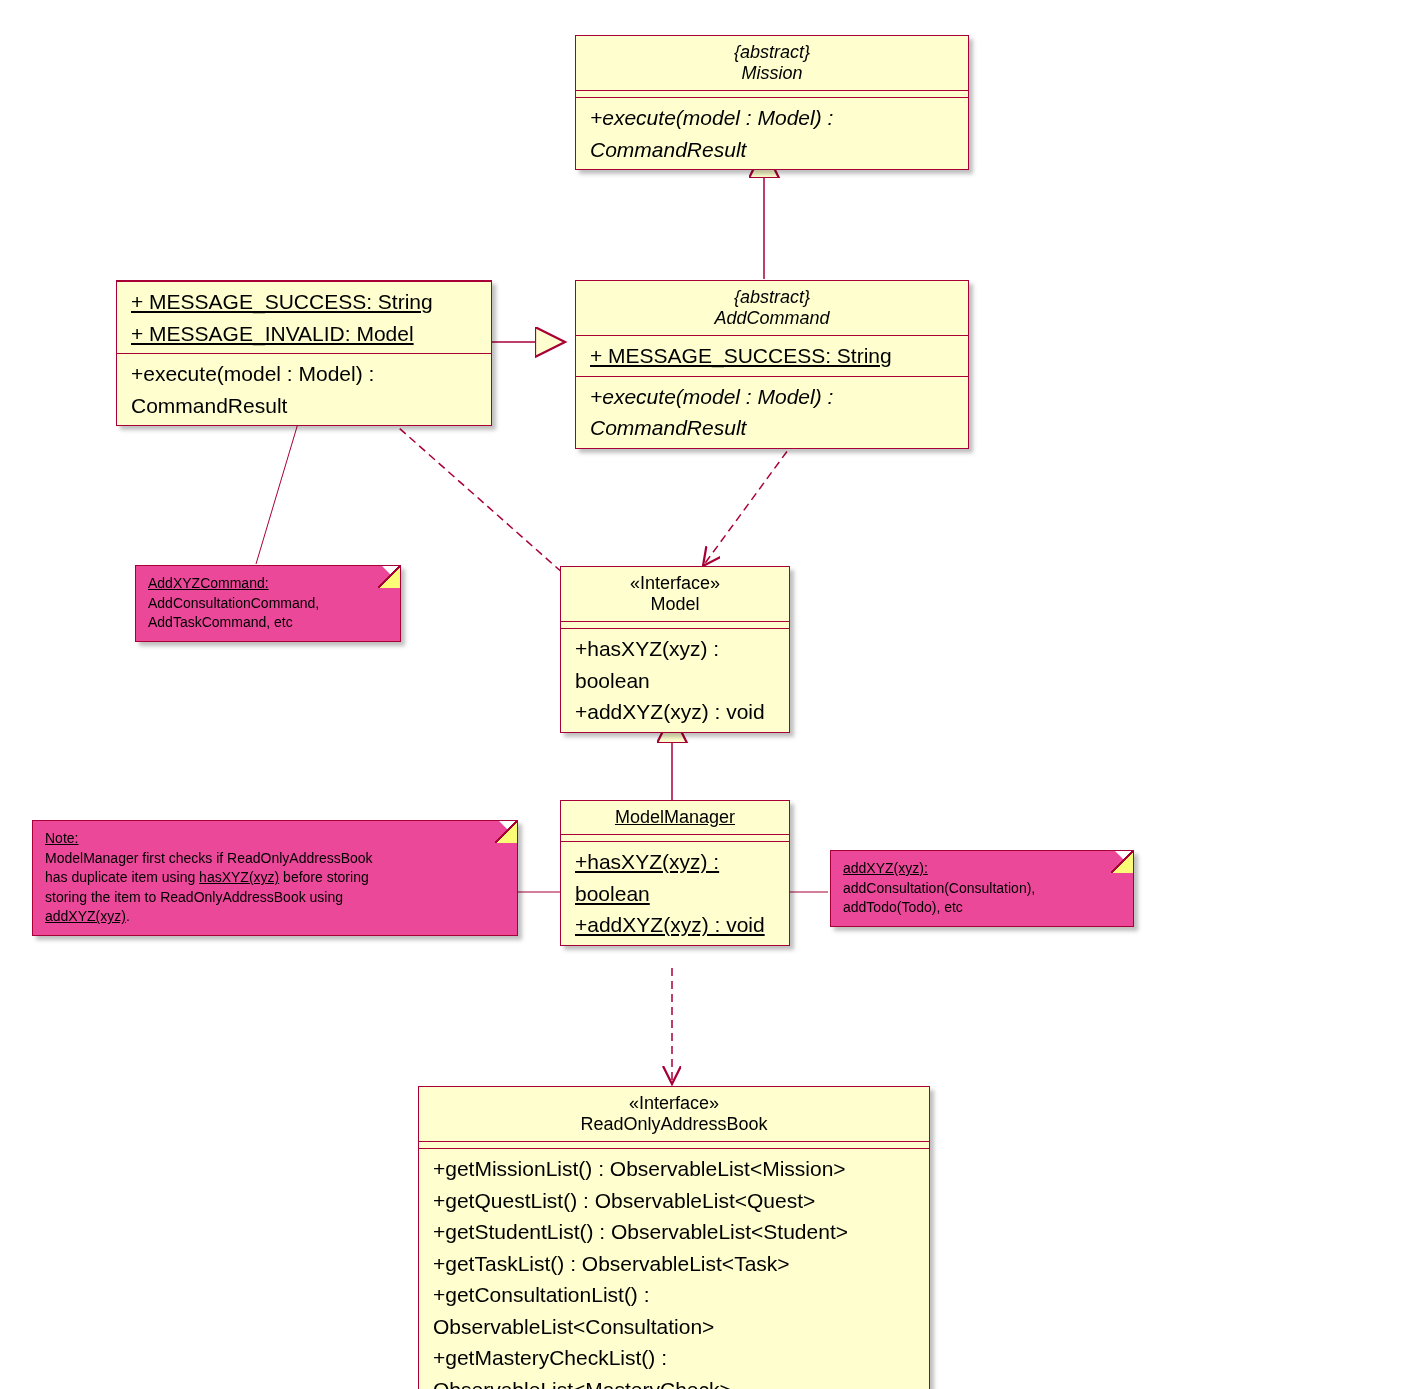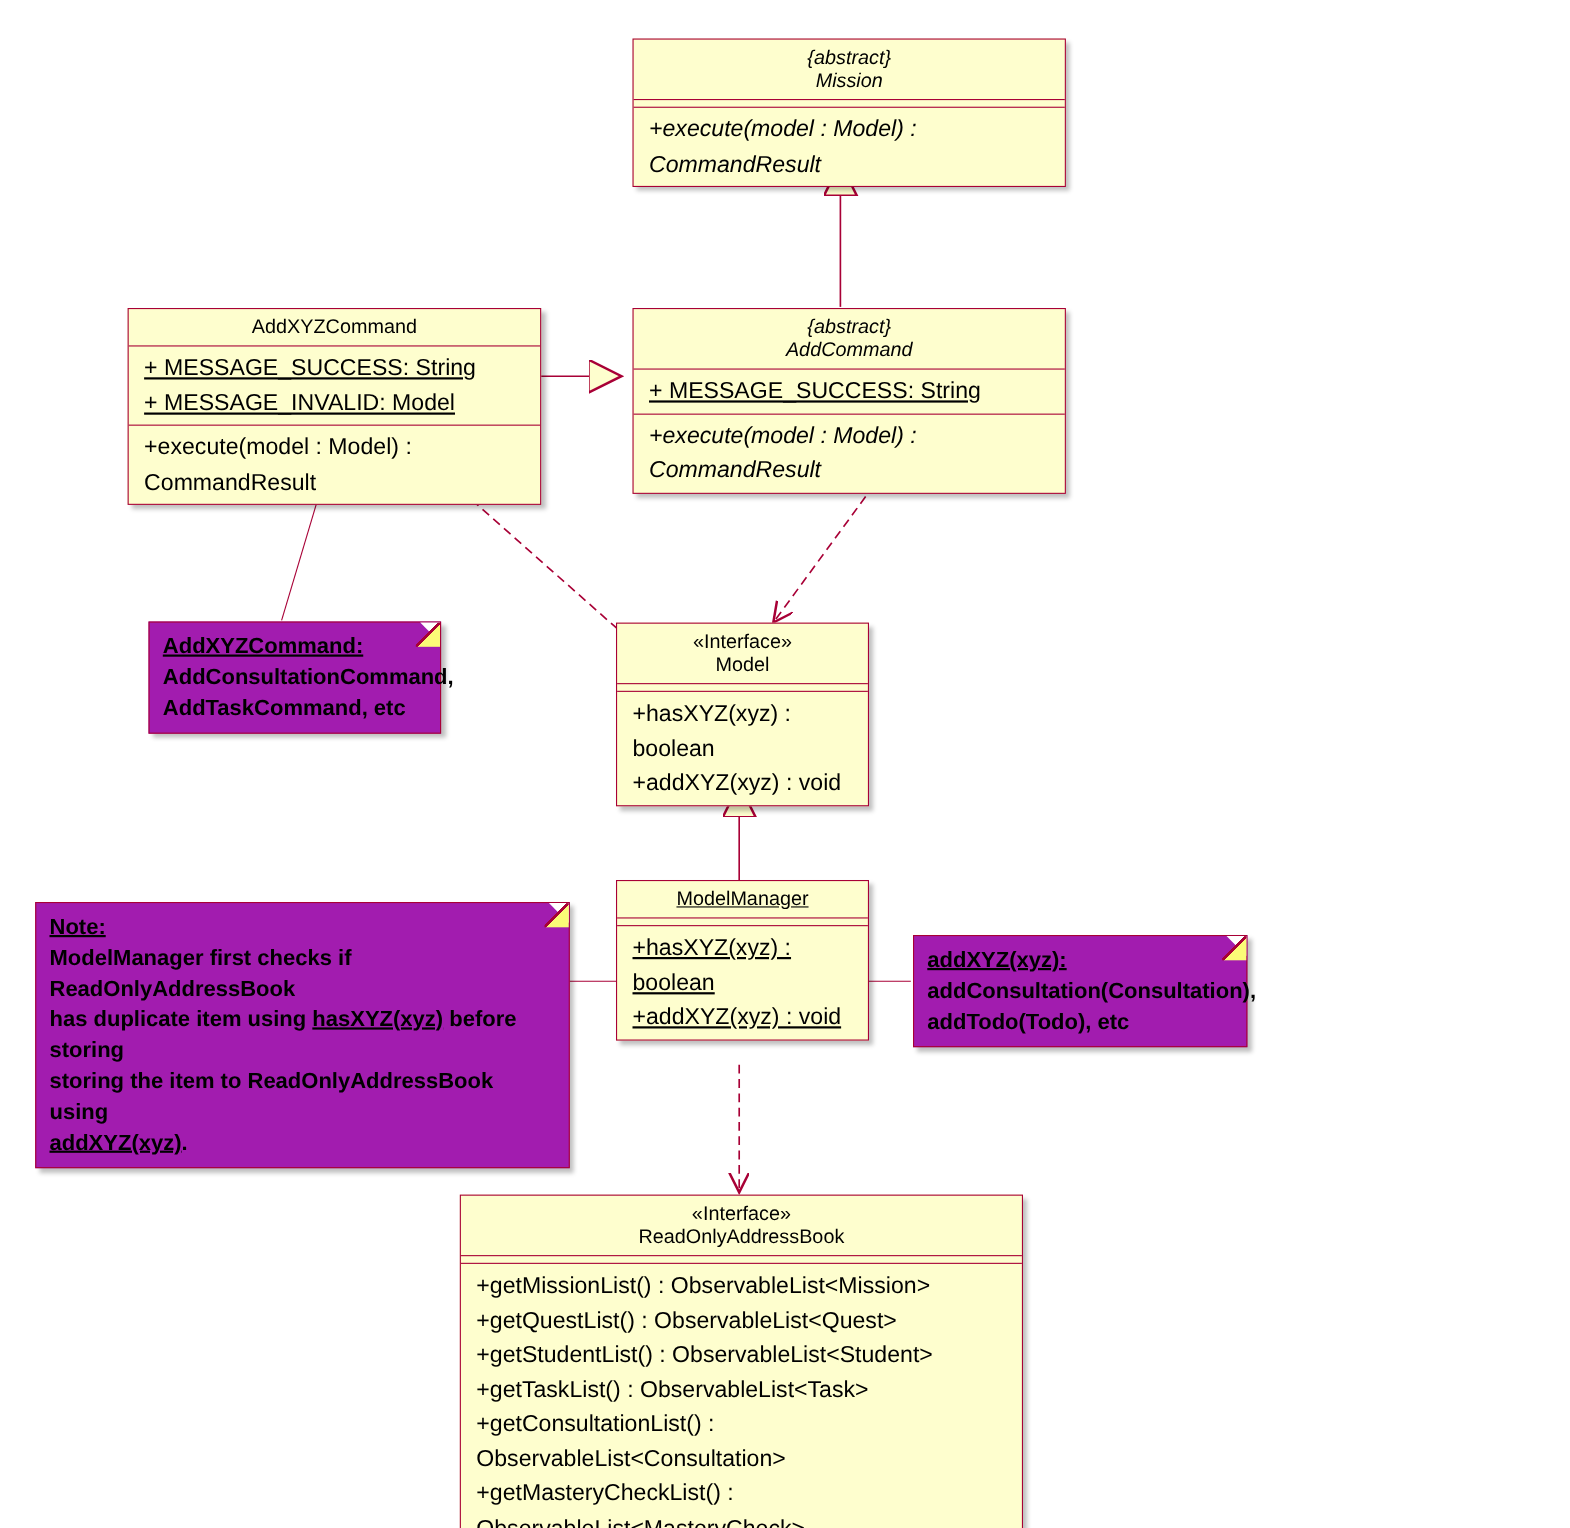--- a/index.html
+++ b/index.html
@@ -3,21 +3,21 @@
 <meta charset="utf-8">
 <style>
 body { margin:0; padding:20px; font-family:sans-serif; background:#fff; }
 .canvas { position:relative; width:1427px; height:1389px; }
 .box { position:absolute; background:#fefece; border:1.5px solid #a80036; box-shadow:4px 4px 4px rgba(0,0,0,.25); }
 .box .title { text-align:center; padding:6px 14px; font-size:18px; }
 .box .sep { border-top:1.5px solid #a80036; }
 .box .section { padding:4px 14px; font-size:21px; line-height:1.5; }
 .abstract { font-style:italic;margin-top:29px; }
 .underline { text-decoration:underline; }
-.note { position:absolute; background:#a21caf; border:1px solid #a80036; box-shadow:4px 4px 4px rgba(0,0,0,.25); font-size:20px; line-height:1.4; padding:8px 12px;font-weight:bold; }
+.note { position:absolute; background:#ec4899; border:1px solid #a80036; box-shadow:4px 4px 4px rgba(0,0,0,.25); font-size:14px; line-height:1.4; padding:8px 12px; }
 .note::after { content:""; position:absolute; top:0; right:0; width:0; height:0; border-top:18px solid #fff; border-left:18px solid transparent; }
 .note::before { content:""; position:absolute; top:0; right:0; width:22px; height:22px; background:linear-gradient(135deg,transparent 46%,#a80036 46%,#a80036 54%,#fbfb77 54%); z-index:1; }
 svg { position:absolute; top:0; left:0; width:1427px; height:1389px; pointer-events:none; overflow:visible; }
 </style>
 </head>
 <body>
 
 <div class="canvas">
 
 <svg>
@@ -64,21 +64,20 @@
     <span class="abstract">{abstract}</span><br>
     <span class="abstract">AddCommand</span>
   </div>
   <div class="sep"></div>
   <div class="section"><span class="underline">+ MESSAGE_SUCCESS: String</span></div>
   <div class="sep"></div>
   <div class="section"><span class="abstract">+execute(model : Model) : CommandResult</span></div>
 </div>
 
 <div class="box" style="left:96px; top:260px; width:374px;">
-  <div class="title"><span>AddXYZCommand</span></div>
   <div class="sep"></div>
   <div class="section">
     <span class="underline">+ MESSAGE_SUCCESS: String</span><br>
     <span class="underline">+ MESSAGE_INVALID: Model</span>
   </div>
   <div class="sep"></div>
   <div class="section"><span>+execute(model : Model) : CommandResult</span></div>
 </div>
 
 <div class="box" style="left:540px; top:546px; width:228px;">

